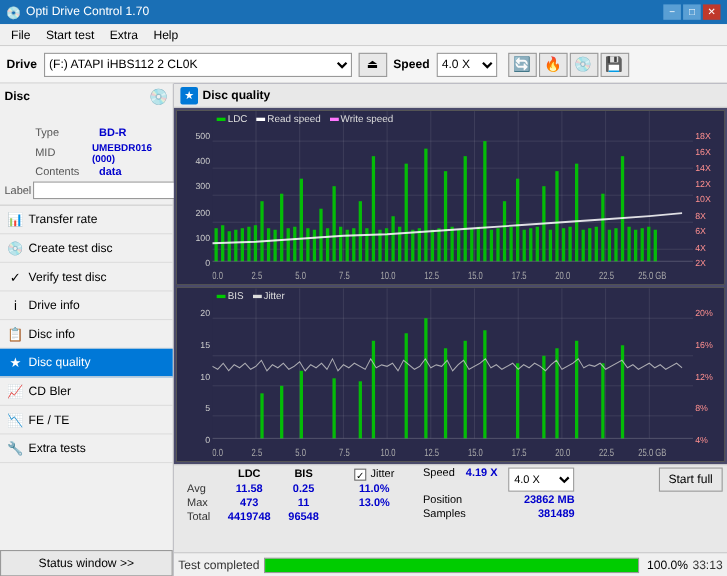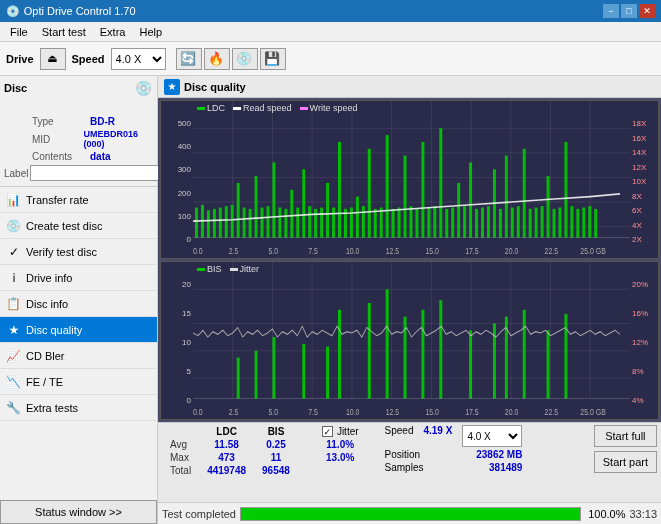--- a/index.html
+++ b/index.html
@@ -119,20 +119,23 @@
 
 <div class="menubar">
   <span class="menu-item">File</span>
   <span class="menu-item">Start test</span>
   <span class="menu-item">Extra</span>
   <span class="menu-item">Help</span>
 </div>
 
 <div class="drivebar">
   <span class="drive-label">Drive</span>
+  <select class="drive-select">
+    <option>(F:)  ATAPI iHBS112  2 CL0K</option>
+  </select>
   <div class="eject-btn">⏏</div>
   <span class="speed-label">Speed</span>
   <select class="speed-select">
     <option>4.0 X</option>
   </select>
   <div class="toolbar-icons">
     <div class="toolbar-icon">🔄</div>
     <div class="toolbar-icon">🔥</div>
     <div class="toolbar-icon">💿</div>
     <div class="toolbar-icon">💾</div>
@@ -503,21 +506,20 @@
         <div class="speed-row">
           <span>Samples</span>
           <span class="speed-val">381489</span>
         </div>
       </div>
 
       <div style="flex:1;"></div>
 
       <div class="right-buttons">
         <button class="action-btn">Start full</button>
-        <button class="action-btn">Start part</button>
       </div>
     </div>
 
     <div class="progress-area">
       <span class="progress-label">Test completed</span>
       <div class="progress-bar-container">
         <div class="progress-bar-fill" style="width:100%;"></div>
       </div>
       <span class="progress-pct">100.0%</span>
       <span class="progress-time">33:13</span>

